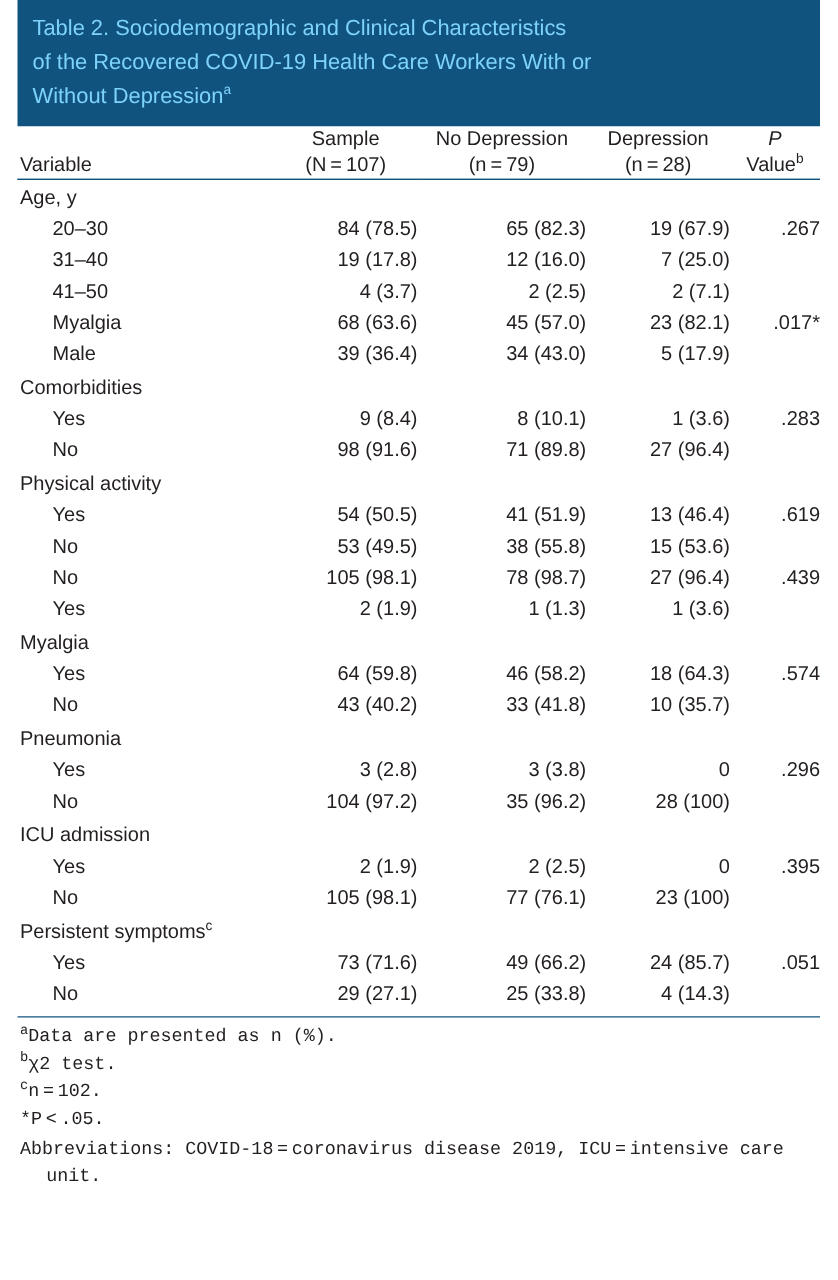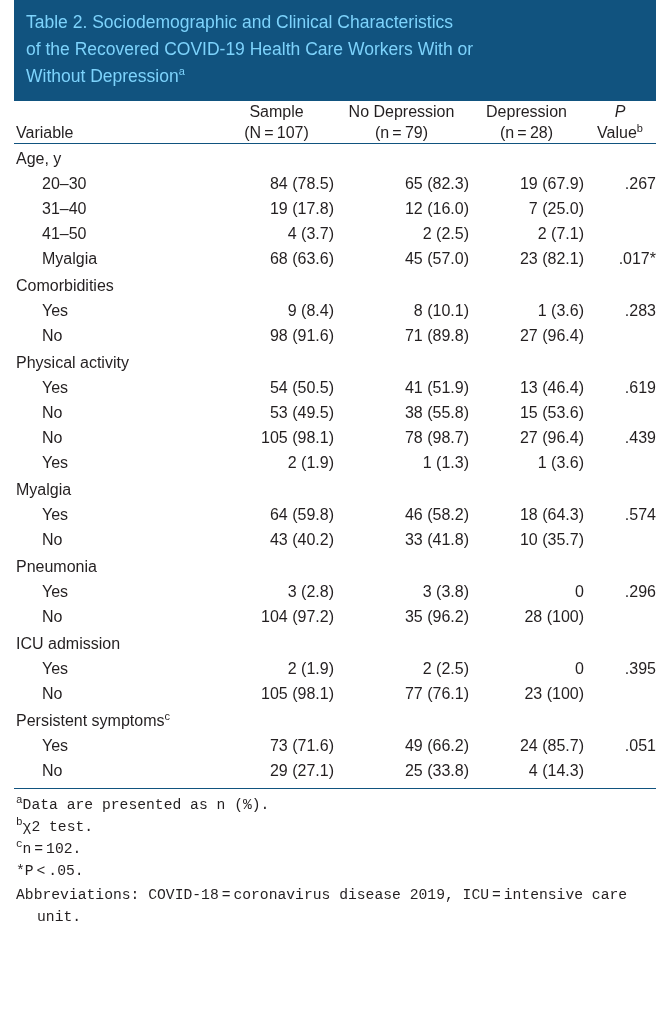--- a/index.html
+++ b/index.html
@@ -164,20 +164,27 @@
           <td>2 (7.1)</td>
           <td></td>
         </tr>
         <tr>
           <td class="label indent">Myalgia</td>
           <td>68 (63.6)</td>
           <td>45 (57.0)</td>
           <td>23 (82.1)</td>
           <td>.017*</td>
         </tr>
+        <tr>
+          <td class="label indent">Male</td>
+          <td>39 (36.4)</td>
+          <td>34 (43.0)</td>
+          <td>5 (17.9)</td>
+          <td></td>
+        </tr>
         <tr class="group">
           <td class="label">Comorbidities</td>
           <td></td>
           <td></td>
           <td></td>
           <td></td>
         </tr>
         <tr>
           <td class="label indent">Yes</td>
           <td>9 (8.4)</td>

